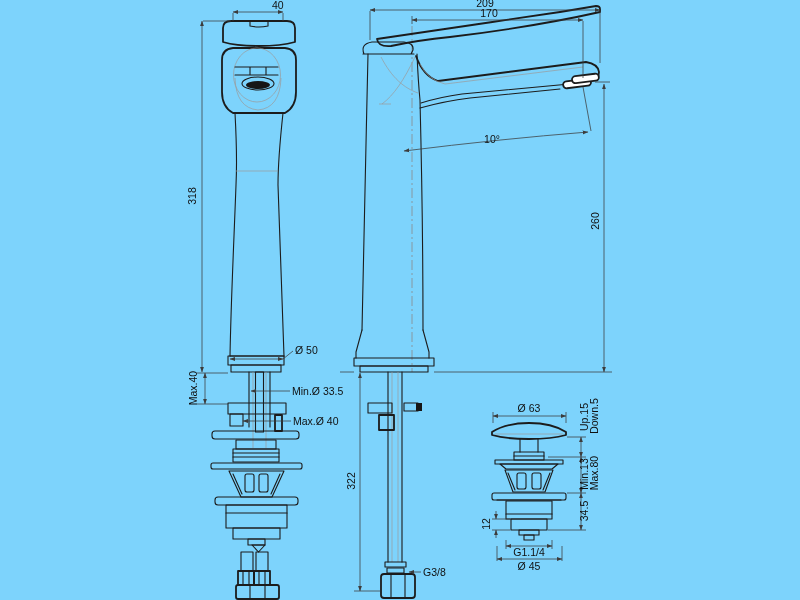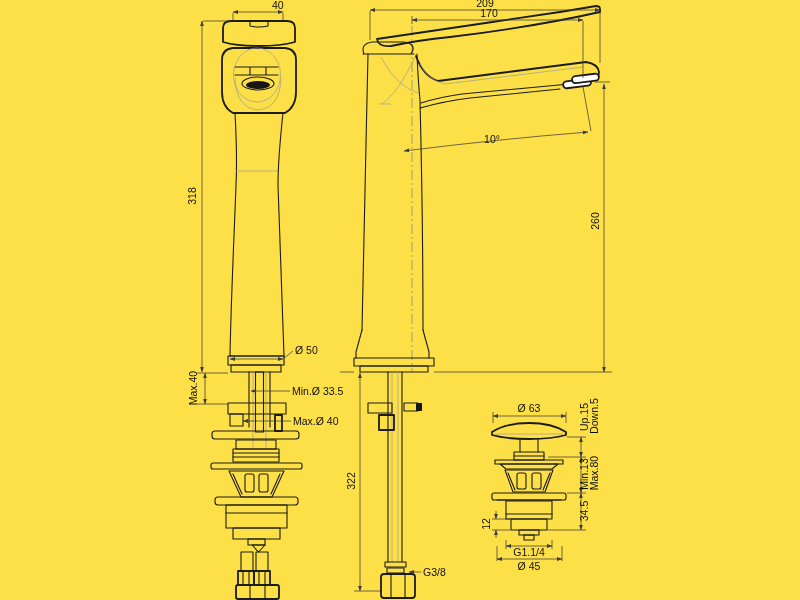--- a/index.html
+++ b/index.html
@@ -1,16 +1,16 @@
 <!DOCTYPE html>
 <html><head>
 <meta charset="utf-8">
 <style>
   html,body{margin:0;padding:0;background:#e8e8e8;}
-  .stage{width:800px;height:600px;background:#fde047;position:relative;overflow:hidden;
+  .stage{width:800px;height:600px;background:#7dd3fc;position:relative;overflow:hidden;
          font-family:"Liberation Sans", sans-serif;}
   svg{display:block;}
   .o  {stroke:#1c1c1c;stroke-width:1.1;fill:none;stroke-linecap:round;stroke-linejoin:round;}
   .o2 {stroke:#1c1c1c;stroke-width:1.8;fill:none;stroke-linecap:round;stroke-linejoin:round;}
   .fw {fill:#ffffff;}
   .fd {fill:#161616;stroke:none;}
   .d  {stroke:#3c3c3c;stroke-width:0.75;fill:none;}
   .lt {stroke:#9b9b9b;stroke-width:0.7;fill:none;}
   .cl {stroke:#8a8a8a;stroke-width:0.8;stroke-dasharray:10 3 2 3;fill:none;}
   text{font-size:10.5px;fill:#101010;}

